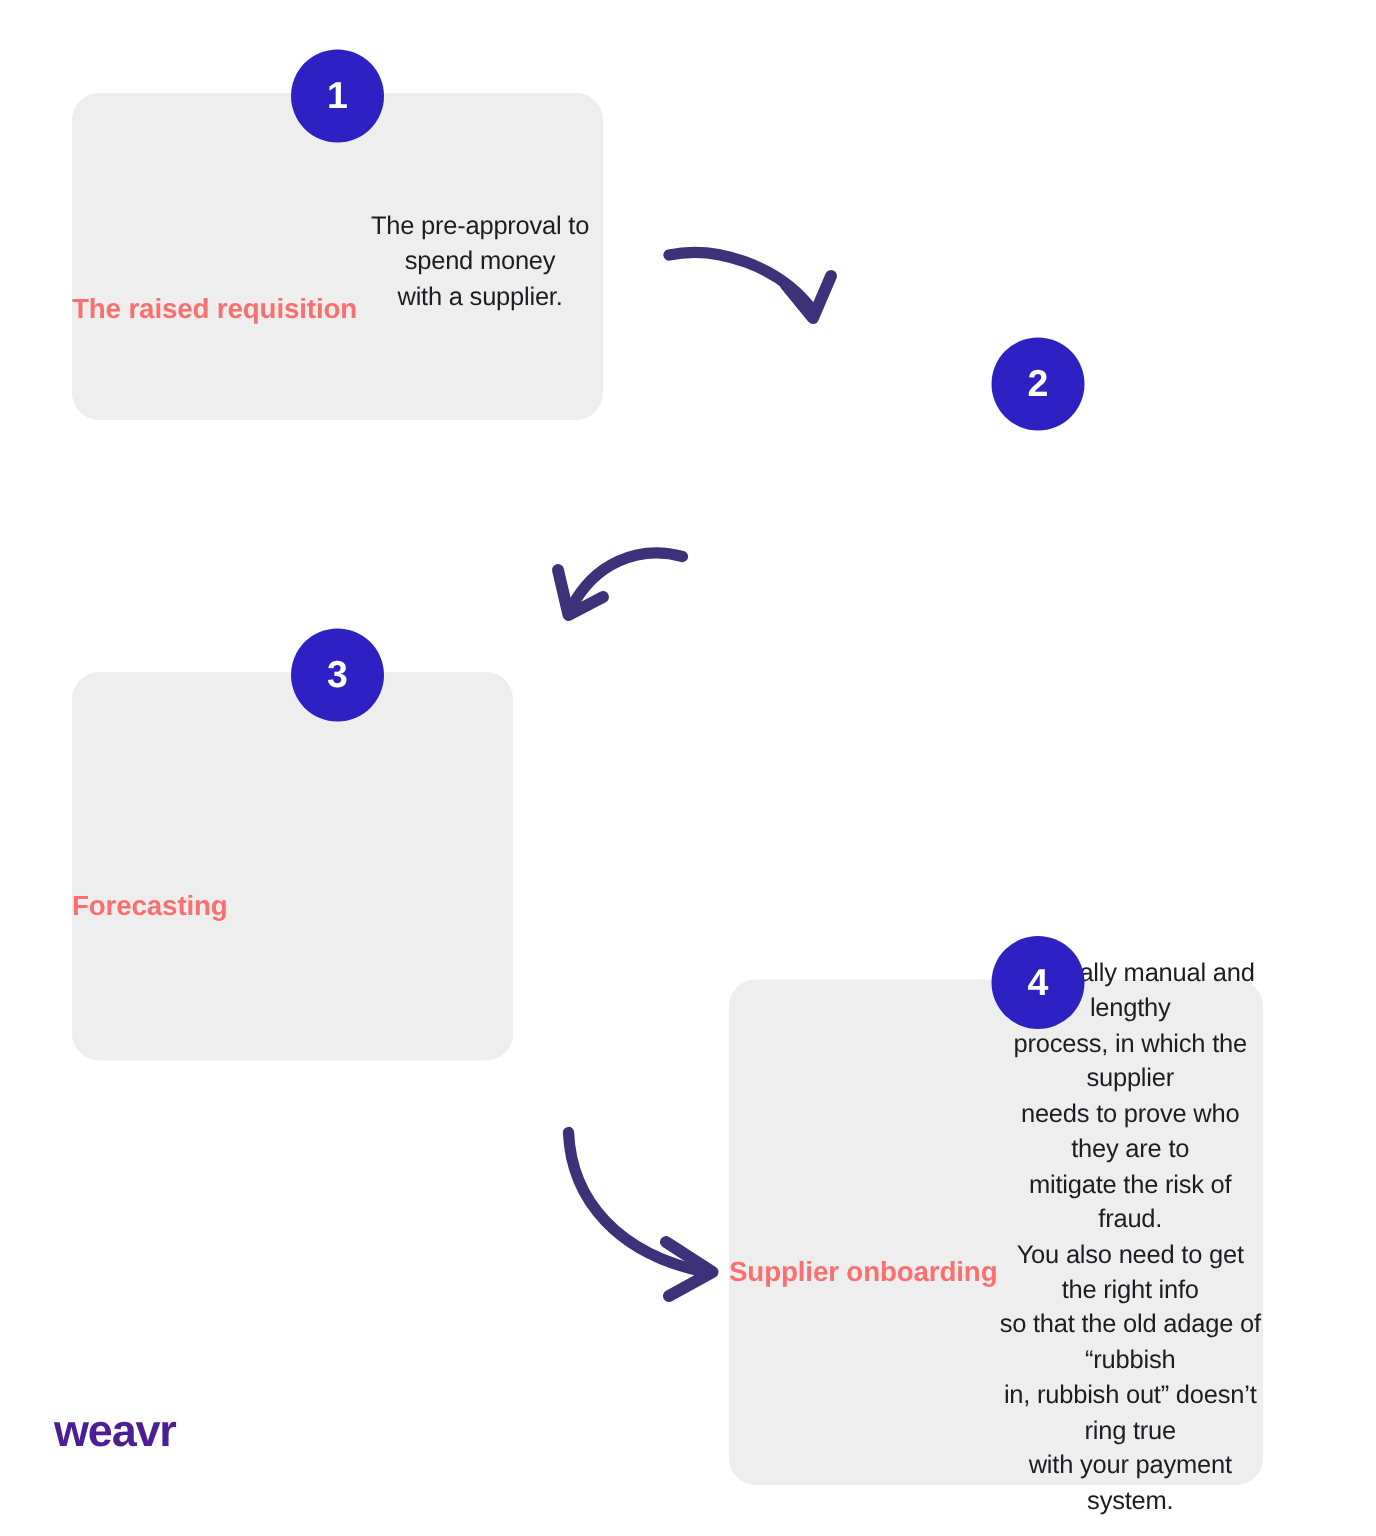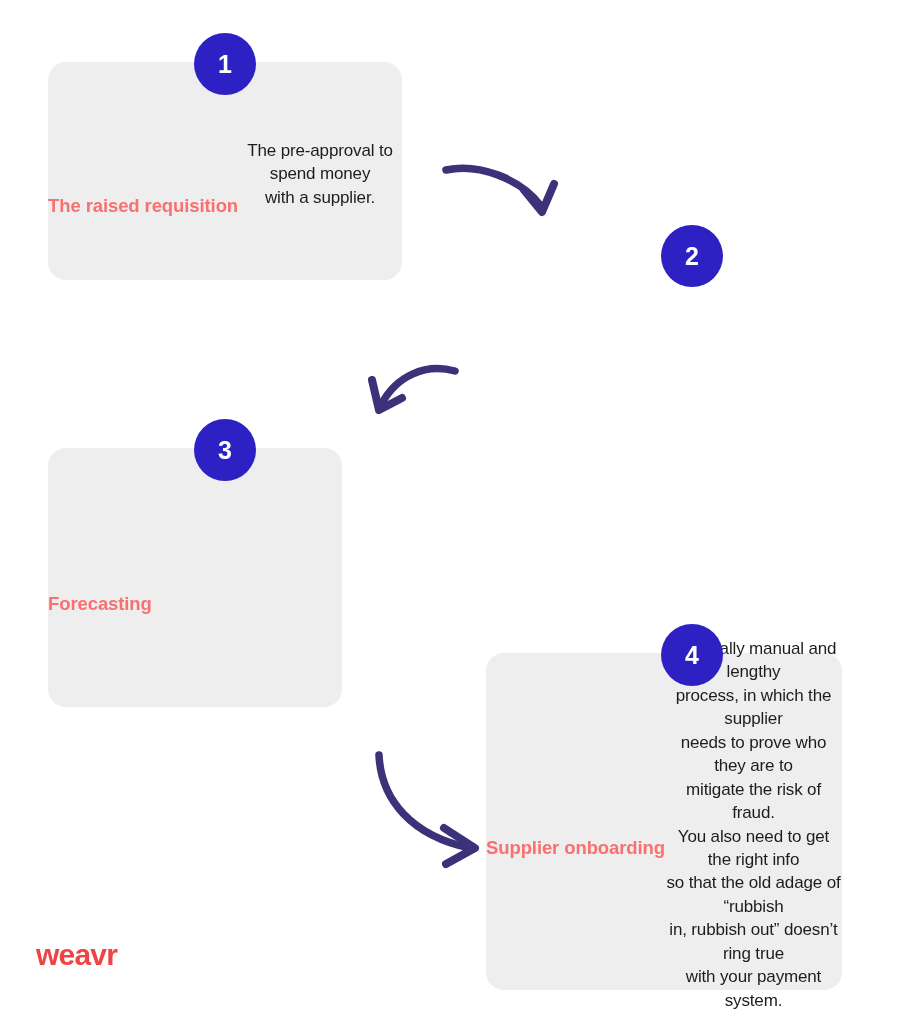--- a/index.html
+++ b/index.html
@@ -93,21 +93,21 @@
     pointer-events: none;
   }
 
   
   #brand-logo {
     position: absolute;
     left: 36px;
     top: 938px;
     font-size: 30px;
     font-weight: bold;
-    color: #ef4444;
+    color: #4c1d95;
     letter-spacing: -0.8px;
   }
 </style>
 </head>
 <body>
 
 <div class="canvas">
 
   <svg class="arrow-layer" viewBox="0 0 917 1024" xmlns="http://www.w3.org/2000/svg">
 

